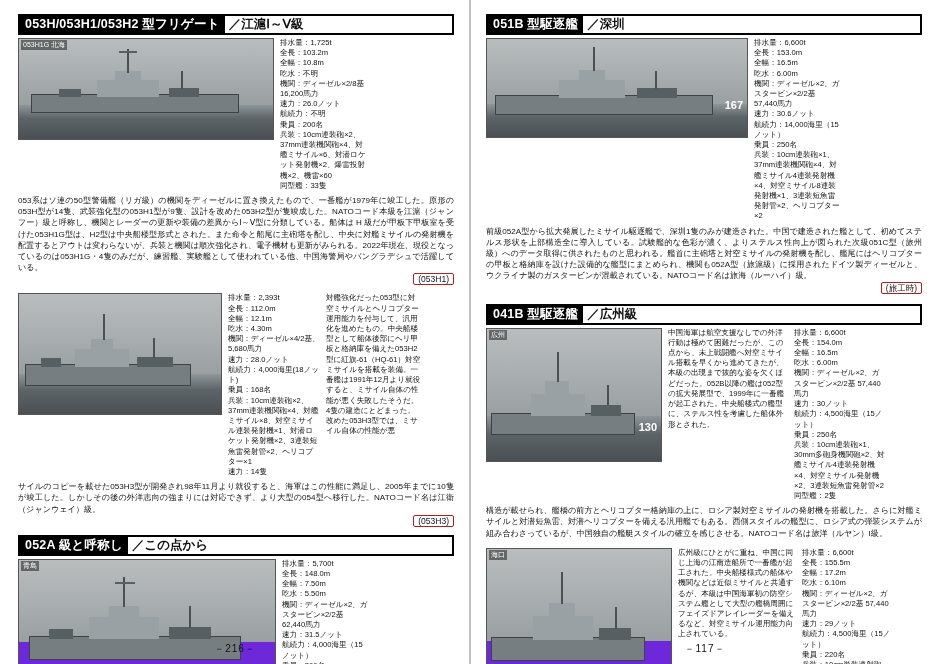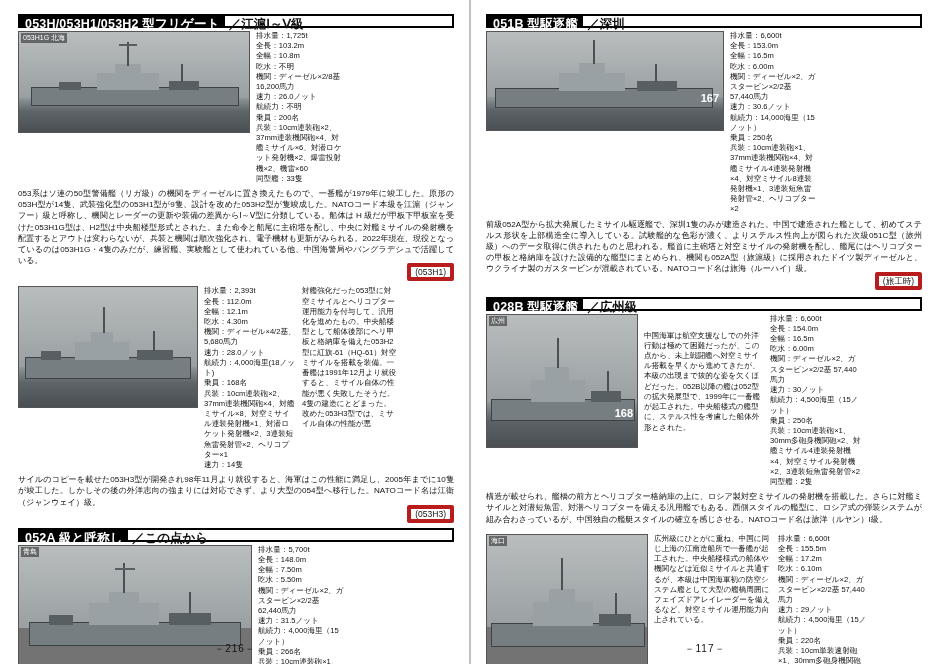--- a/index.html
+++ b/index.html
@@ -4,43 +4,43 @@
 <style>
   html,body{margin:0;padding:0;background:#ffffff;}
   body{width:940px;height:664px;font-family:"Liberation Sans",sans-serif;color:#111;}
   .page{position:relative;width:940px;height:664px;box-sizing:border-box;background:#fff;}
   .spread{display:flex;width:940px;height:664px;}
   .leaf{position:relative;width:470px;height:664px;box-sizing:border-box;padding:14px 16px 0 18px;}
   .leaf.right{padding-left:16px;padding-right:18px;border-radius:22px;}
   .gutter{position:absolute;left:469px;top:0;width:2px;height:664px;background:linear-gradient(90deg,#d8d8d8,#a9a9a9,#d8d8d8);}
 
   .entry{margin-bottom:9px;}
-  .hdr{display:flex;align-items:stretch;border:2px solid #000;height:14px;box-sizing:border-box;background:#fff;}
+  .hdr{display:flex;align-items:stretch;border:2px solid #000;height:21px;box-sizing:border-box;background:#fff;}
   .hdr .blk{background:#000;color:#fff;font-weight:bold;font-size:12.5px;line-height:17px;padding:0 5px;white-space:nowrap;letter-spacing:0.2px;}
   .hdr .rest{font-weight:bold;font-size:12.5px;line-height:17px;padding:0 4px;white-space:nowrap;}
   .hdr.single .blk{flex:0 0 auto;}
 
   .body{display:flex;margin-top:3px;}
-  .photo{position:relative;border:1px solid #555;background:#737373;overflow:hidden;}
+  .photo{position:relative;border:1px solid #555;background:#6d28d9;overflow:hidden;padding-left:24px;}
   .photo .cap{position:absolute;left:2px;top:1px;font-size:7px;color:#fff;background:rgba(0,0,0,0.45);padding:0 2px;z-index:5;}
   .photo .cap.rt{left:auto;right:2px;}
   .sea{position:absolute;left:0;right:0;bottom:0;height:34%;background:linear-gradient(180deg,#8f9699,#5d6467 40%,#494f52);}
   .sky{position:absolute;left:0;right:0;top:0;height:66%;background:linear-gradient(180deg,#b9bdbe,#9aa0a2);}
   .hull{position:absolute;background:#777e82;border:1px solid #3d4245;}
   .sup{position:absolute;background:#9aa1a5;}
   .mast{position:absolute;background:#4a5053;width:2px;}
   .dk{position:absolute;background:#585f63;}
 
   .specs{font-size:7.6px;line-height:10.2px;margin-left:6px;white-space:pre-line;}
   .specs.narrow{width:86px;}
   .specs.w2{width:92px;}
 
   .para{font-size:8.1px;line-height:11.2px;text-align:justify;margin-top:4px;}
   .code{font-size:8.5px;text-align:right;margin-top:1px;}
-  .code span{border:4px solid #b91c1c;padding:0 4px;border-radius:2px;}
+  .code span{border:1px solid #b91c1c;padding:0 4px;border-radius:2px;}
   .pgnum{position:absolute;bottom:8px;left:0;width:100%;text-align:center;font-size:10px;}
   .dash{letter-spacing:1px;}
 </style>
 </head>
 <body>
 
 <div class="page">
   <div class="spread">
 
     <div class="leaf left">
@@ -173,37 +173,37 @@
 航続力：14,000海里（15ノット）
 乗員：250名
 兵装：10cm連装砲×1、37mm連装機関砲×4、対艦ミサイル4連装発射機×4、対空ミサイル8連装発射機×1、3連装短魚雷発射管×2、ヘリコプター×2</div>
         </div>
         <div class="para">前級052A型から拡大発展したミサイル駆逐艦で、深圳1隻のみが建造された。中国で建造された艦として、初めてステルス形状を上部構造全に導入している。試験艦的な色彩が濃く、よりステルス性向上が図られた次級051C型（旅州級）へのデータ取得に供されたものと思われる。艦首に主砲塔と対空ミサイルの発射機を配し、艦尾にはヘリコプターの甲板と格納庫を設けた設備的な艦型にまとめられ、機関も052A型（旅滬級）に採用されたドイツ製ディーゼルと、ウクライナ製のガスタービンが混載されている。NATOコード名は旅海（ルーハイ）級。</div>
         <div class="code"><span>(旅工時)</span></div>
       </div>
 
       <div class="entry">
         <div class="hdr">
-          <div class="blk">028B 型駆逐艦</div>
+          <div class="blk">041B 型駆逐艦</div>
           <div class="rest">／広州級</div>
         </div>
         <div class="body">
           <div class="photo" style="width:150px;height:132px;">
             <div class="sky"></div>
               <div class="sea"></div>
             <div class="hull" style="left:4px;bottom:26px;width:142px;height:20px;"></div>
             <div class="sup" style="left:44px;bottom:45px;width:54px;height:22px;"></div>
             <div class="sup" style="left:58px;bottom:66px;width:24px;height:14px;"></div>
             <div class="dk" style="left:104px;bottom:45px;width:30px;height:11px;"></div>
             <div class="mast" style="left:70px;bottom:79px;height:30px;"></div>
             <div class="mast" style="left:120px;bottom:56px;height:20px;"></div>
             <div class="cap">広州</div>
-            <div class="cap rt" style="bottom:28px;top:auto;font-size:11px;background:none;color:#fff;font-weight:bold;">168</div>
-          </div>
-          <div class="specs" style="width:120px;margin-top:17px;">中国海軍は航空支援なしでの外洋行動は極めて困難だったが、この点から、未上戦闘艦へ対空ミサイル搭載を早くから進めてきたが、本級の出現まで抜的な姿を欠くほどだった。052B以降の艦は052型の拡大発展型で、1999年に一番艦が起工された。中央船楼式の艦型に、ステルス性を考慮した船体外形とされた。</div>
+            <div class="cap rt" style="bottom:28px;top:auto;font-size:11px;background:none;color:#fff;font-weight:bold;">130</div>
+          </div>
+          <div class="specs" style="width:120px;">中国海軍は航空支援なしでの外洋行動は極めて困難だったが、この点から、未上戦闘艦へ対空ミサイル搭載を早くから進めてきたが、本級の出現まで抜的な姿を欠くほどだった。052B以降の艦は052型の拡大発展型で、1999年に一番艦が起工された。中央船楼式の艦型に、ステルス性を考慮した船体外形とされた。</div>
           <div class="specs w2">排水量：6,600t
 全長：154.0m
 全幅：16.5m
 吃水：6.00m
 機関：ディーゼル×2、ガスタービン×2/2基 57,440馬力
 速力：30ノット
 航続力：4,500海里（15ノット）
 乗員：250名
 兵装：10cm連装砲×1、30mm多砲身機関砲×2、対艦ミサイル4連装発射機×4、対空ミサイル発射機×2、3連装短魚雷発射管×2
 同型艦：2隻</div>

